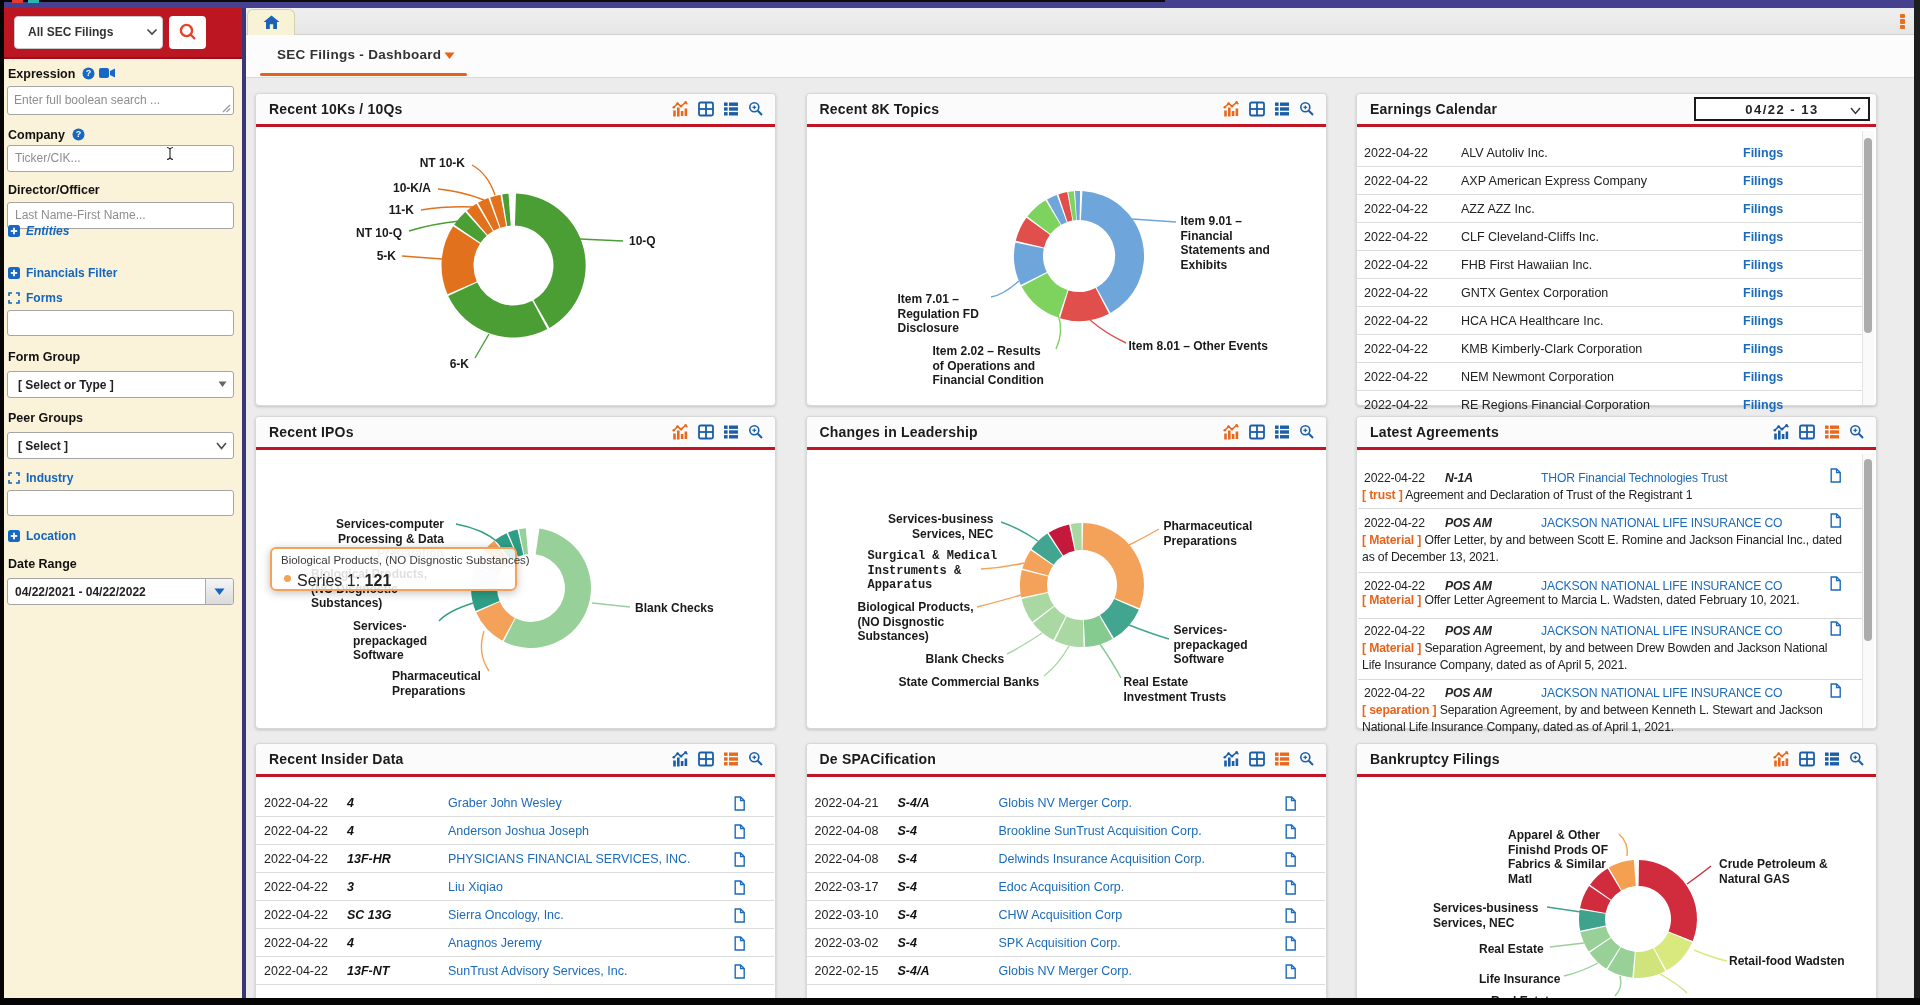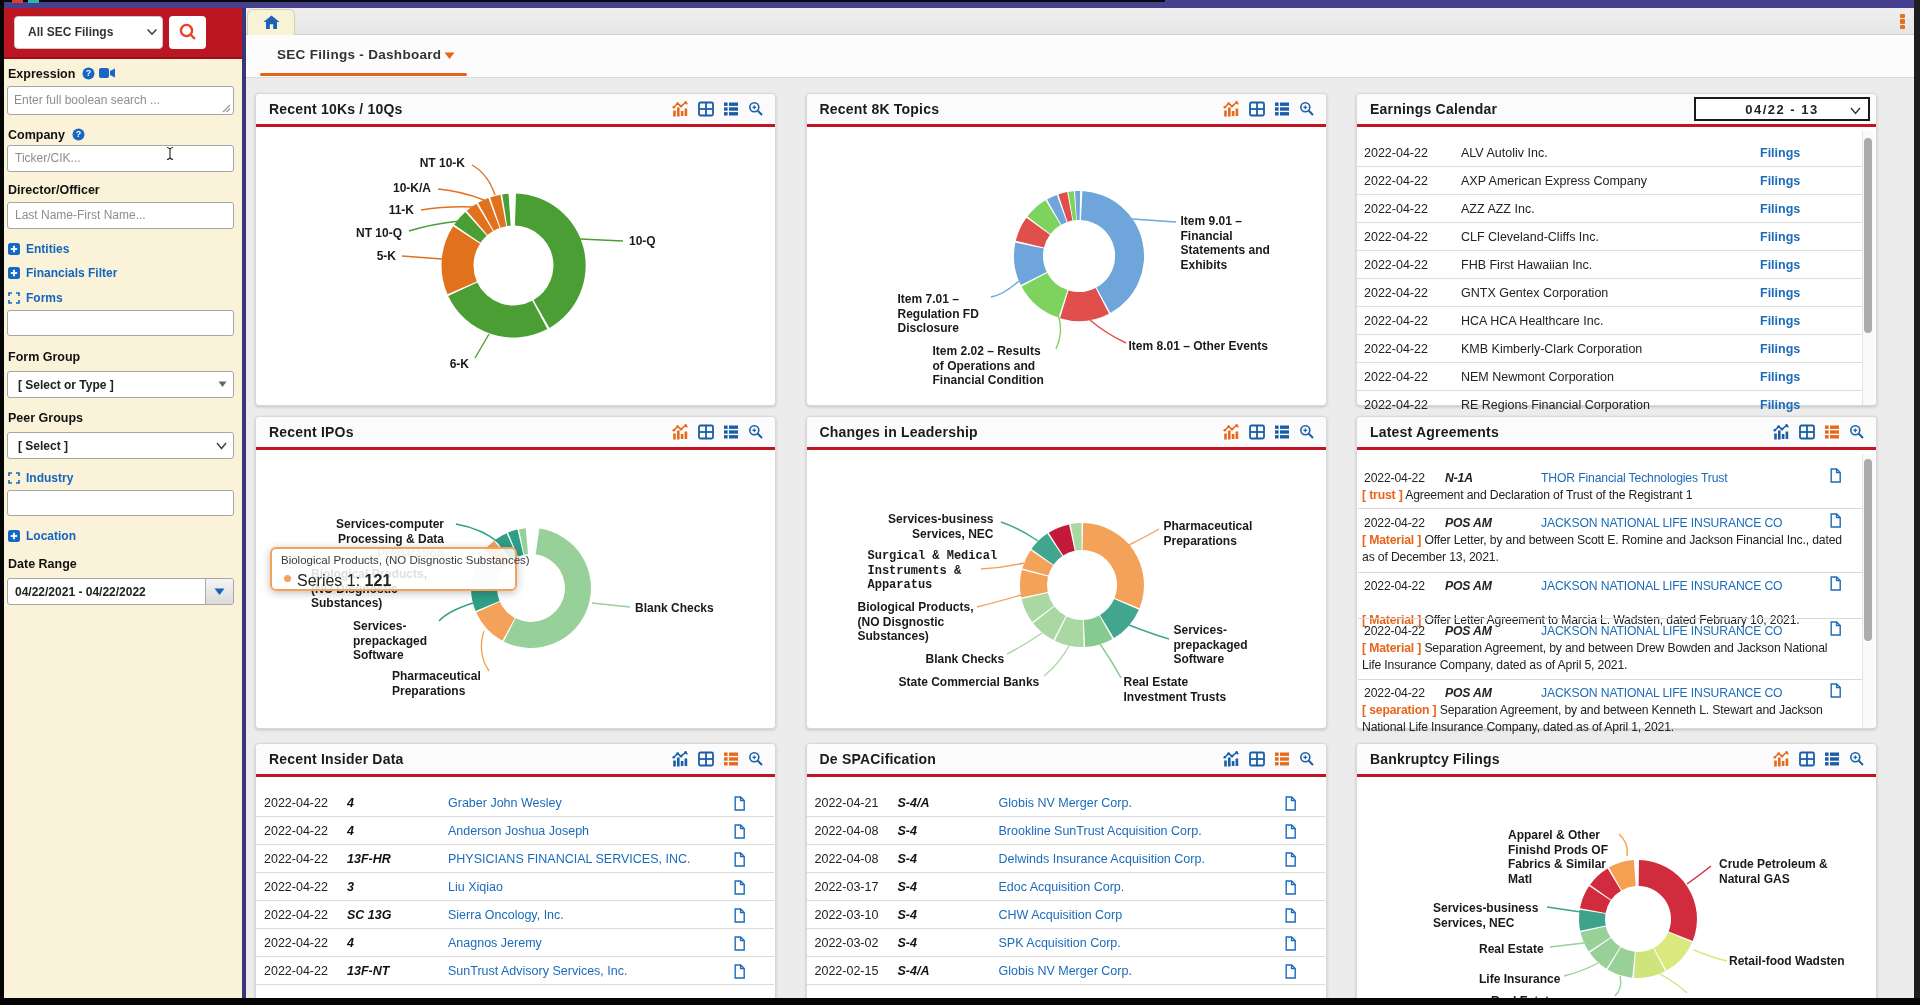--- a/index.html
+++ b/index.html
@@ -10,21 +10,21 @@
 .phead { position:absolute; left:0; right:0; top:0; height:33px; background:#FBFBFB;
   border-bottom:3px solid #C11425; border-radius:4px 4px 0 0; display:flex; align-items:center; padding:0 11px 0 13px; }
 .ptitle { font-size:14px; font-weight:bold; color:#1b1b1b; letter-spacing:0.2px; }
 .icons { margin-left:auto; display:flex; align-items:center; gap:9px; }
 .icons svg { display:block; }
 .lrow { position:absolute; left:0; right:0; height:28px; border-bottom:1px solid #DCDCDC; }
 .lrow span, .lrow a { position:absolute; top:7px; font-size:12.5px; white-space:nowrap; }
 .date { color:#222; }
 .form { color:#111; font-weight:bold; font-style:italic; }
 .link { color:#1C6BBA; text-decoration:none; }
-.flink { color:#1C6BBA; font-weight:bold;margin-left:17px; }
+.flink { color:#1C6BBA; font-weight:bold; }
 .dicon { position:absolute; top:6px; }
 .dl { position:absolute; font-size:12px; font-weight:bold; color:#1a1a1a; line-height:14.5px; white-space:nowrap; }
 .dl.r { text-align:right; }
 .agline { position:absolute; letter-spacing:-0.15px; font-size:12.2px; color:#222; white-space:nowrap; height:18px; line-height:18px; }
 .agsep { position:absolute; left:1px; right:14px; height:1px; background:#D9D9D9; }
 .br { color:#E8641C; font-weight:bold; }
 .inp { position:absolute; background:#fff; border:1px solid #A6A6A6; border-radius:3px; }
 .slabel { position:absolute; font-size:12px; font-weight:bold; color:#111; white-space:nowrap; }
 .slink { position:absolute; font-size:12px; font-weight:bold; color:#1465BE; white-space:nowrap; display:flex; align-items:center; gap:6px; }
 .ph { color:#8E8E8E; font-size:12px; position:absolute; left:8px; white-space:nowrap; }
@@ -66,21 +66,21 @@
         <text x="6.5" y="9.4" font-size="9" font-weight="bold" fill="#fff" text-anchor="middle" font-family="Liberation Sans">?</text>
       </svg></div>
     <div class="inp" style="left:7px;top:145px;width:227px;height:27px;"></div>
     <div class="ph" style="left:15px;top:151px;">Ticker/CIK...</div>
     <svg class="abs" style="left:165px;top:146px;" width="10" height="15" viewBox="0 0 10 15">
       <path d="M2 1.5 C3.5 1.5 4 2 5 3 C6 2 6.5 1.5 8 1.5 M5 3 V12 M2 13.5 C3.5 13.5 4 13 5 12 C6 13 6.5 13.5 8 13.5" stroke="#222" stroke-width="1.1" fill="none"></path>
     </svg>
     <div class="slabel" style="left:8px;top:183px;font-size:12.5px;">Director/Officer</div>
     <div class="inp" style="left:7px;top:202px;width:227px;height:27px;"></div>
     <div class="ph" style="left:15px;top:208px;">Last Name-First Name...</div>
-    <div class="slink" style="left:8px;top:242px;"><svg width="12" height="12" viewBox="0 0 12 12">
+    <div class="slink" style="left:8px;top:224px;font-style:italic;"><svg width="12" height="12" viewBox="0 0 12 12">
         <rect x="0" y="0" width="12" height="12" rx="2.5" fill="#1668C4"></rect>
         <line x1="6" y1="2.8" x2="6" y2="9.2" stroke="#fff" stroke-width="1.8"></line>
         <line x1="2.8" y1="6" x2="9.2" y2="6" stroke="#fff" stroke-width="1.8"></line>
       </svg> Entities</div>
     <div class="slink" style="left:8px;top:266px;"><svg width="12" height="12" viewBox="0 0 12 12">
         <rect x="0" y="0" width="12" height="12" rx="2.5" fill="#1668C4"></rect>
         <line x1="6" y1="2.8" x2="6" y2="9.2" stroke="#fff" stroke-width="1.8"></line>
         <line x1="2.8" y1="6" x2="9.2" y2="6" stroke="#fff" stroke-width="1.8"></line>
       </svg> Financials Filter</div>
     <div class="slink" style="left:8px;top:291px;"><svg width="12" height="12" viewBox="0 0 12 12">
@@ -493,21 +493,21 @@
       <div class="agline" style="left:5px;top:114px;"><span class="br">[ Material ]</span> Offer Letter, by and between Scott E. Romine and Jackson Financial Inc., dated</div>
       <div class="agline" style="left:5px;top:131px;">as of December 13, 2021.</div>
       <div class="agsep" style="top:155px;"></div>
       <div class="agline" style="left:7px;top:160px;"><span class="date">2022-04-22</span></div>
       <div class="agline form" style="left:88px;top:160px;font-weight:bold;font-style:italic;">POS AM</div>
       <div class="agline" style="left:184px;top:160px;"><span class="link">JACKSON NATIONAL LIFE INSURANCE CO</span></div>
       <div class="dicon" style="left:472px;top:159px;position:absolute;"><svg width="13" height="15" viewBox="0 0 13 15">
           <path d="M2.2 1 h5.4 l3.6 3.6 V14 H2.2 Z" fill="none" stroke="#1C6BBA" stroke-width="1.4"></path>
           <path d="M7.6 1 v3.6 h3.6" fill="none" stroke="#1C6BBA" stroke-width="1.4"></path>
         </svg></div>
-      <div class="agline" style="left:5px;top:194px;"><span class="br">[ Material ]</span> Offer Letter Agreement to Marcia L. Wadsten, dated February 10, 2021.</div>
+      <div class="agline" style="left:5px;top:174px;"><span class="br">[ Material ]</span> Offer Letter Agreement to Marcia L. Wadsten, dated February 10, 2021.</div>
       <div class="agsep" style="top:201px;"></div>
       <div class="agline" style="left:7px;top:205px;"><span class="date">2022-04-22</span></div>
       <div class="agline form" style="left:88px;top:205px;font-weight:bold;font-style:italic;">POS AM</div>
       <div class="agline" style="left:184px;top:205px;"><span class="link">JACKSON NATIONAL LIFE INSURANCE CO</span></div>
       <div class="dicon" style="left:472px;top:204px;position:absolute;"><svg width="13" height="15" viewBox="0 0 13 15">
           <path d="M2.2 1 h5.4 l3.6 3.6 V14 H2.2 Z" fill="none" stroke="#1C6BBA" stroke-width="1.4"></path>
           <path d="M7.6 1 v3.6 h3.6" fill="none" stroke="#1C6BBA" stroke-width="1.4"></path>
         </svg></div>
       <div class="agline" style="left:5px;top:222px;"><span class="br">[ Material ]</span> Separation Agreement, by and between Drew Bowden and Jackson National</div>
       <div class="agline" style="left:5px;top:239px;">Life Insurance Company, dated as of April 5, 2021.</div>

